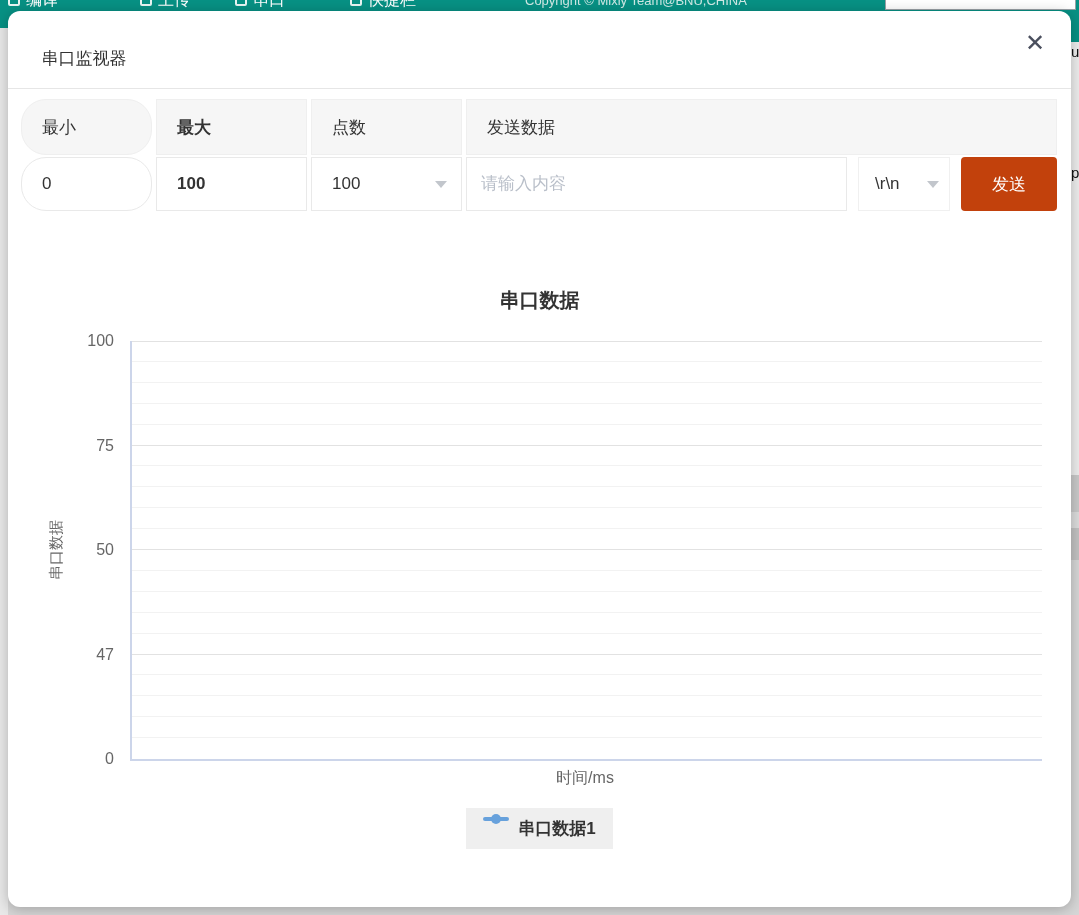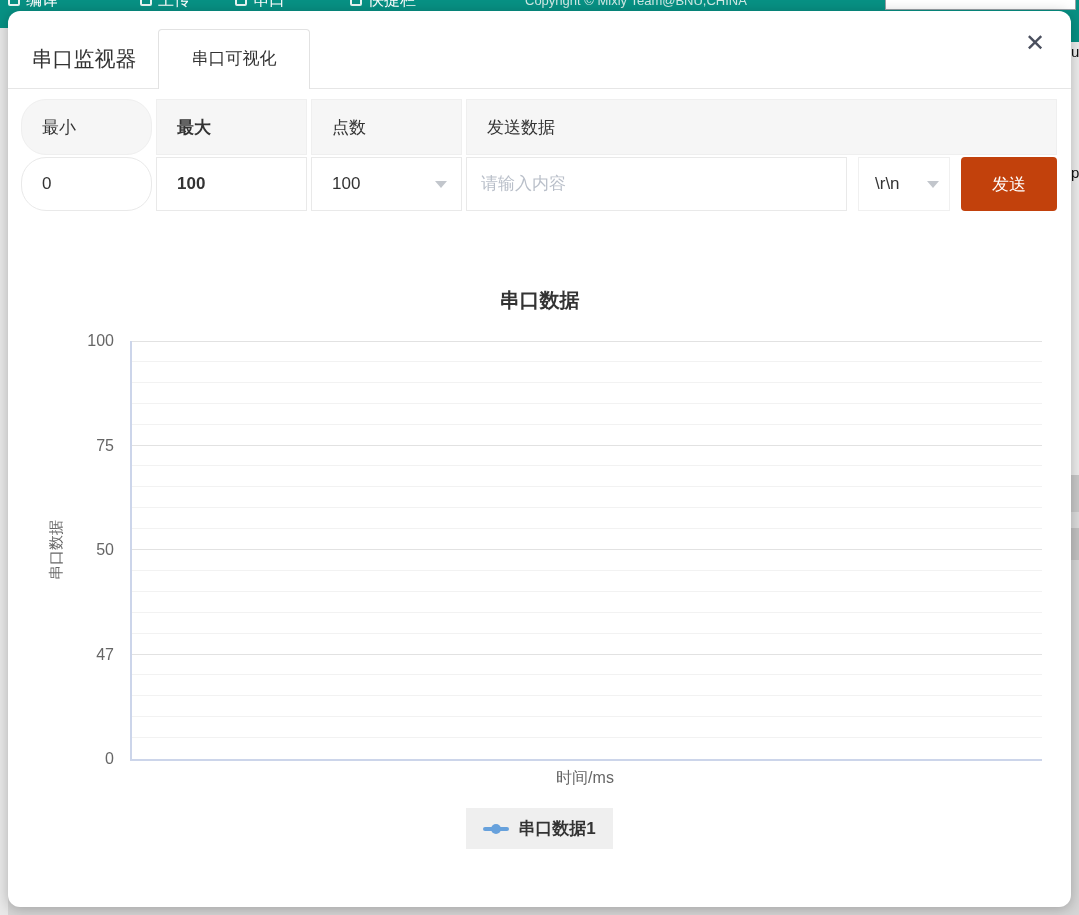--- a/index.html
+++ b/index.html
@@ -22,21 +22,21 @@
   .rs-a span{position:absolute;left:0;}
   .rs-b{top:475px;height:37px;background:#c9c9c9;}
   .rs-c{top:512px;height:16px;background:#dcdcdc;}
   .rs-d{top:528px;height:32px;background:#c2c2c2;}
   .rs-e{top:560px;height:355px;background:#d6d6d6;}
   
   .modal{position:absolute;left:8px;top:11px;width:1063px;height:896px;background:#fff;
     border-radius:12px;box-shadow:0 2px 14px rgba(0,0,0,.25);z-index:2;overflow:hidden;}
   .tabs-underline{position:absolute;left:0;top:77px;width:100%;height:1px;background:#e6e6e6;z-index:2;}
   .tab-monitor{position:absolute;left:2px;top:19px;width:148px;height:58px;line-height:58px;
-    text-align:center;font-size:21px;color:#333;cursor:pointer;z-index:2;}
+    text-align:center;font-size:17px;color:#333;cursor:pointer;z-index:2;}
   .tab-viz{position:absolute;left:150px;top:18px;width:152px;height:60px;box-sizing:border-box;
     background:#fff;border:1px solid #e2e2e2;border-bottom:none;border-radius:4px 4px 0 0;
     text-align:center;line-height:58px;font-size:17px;color:#333;cursor:pointer;z-index:3;}
   .close-btn{position:absolute;right:26px;top:20px;font-size:24px;line-height:24px;color:#4a4f5e;
     cursor:pointer;z-index:3;font-family:"DejaVu Sans",sans-serif;}
   
   .form-row{position:absolute;left:13px;width:1036px;display:flex;gap:4px;}
   .header-row{top:88px;height:56px;}
   .input-row{top:146px;height:54px;}
   .c1{width:131px;flex:none;border-radius:25px;} .c2{width:151px;flex:none;font-weight:bold;} .c3{width:151px;flex:none;} .c4{flex:1;}
@@ -61,21 +61,21 @@
     border-left:2px solid #ccd5ea;border-bottom:2px solid #ccd5ea;}
   .gridline{position:absolute;left:0;width:100%;height:1px;background:#f2f2f2;}
   .gridline.major{background:#e2e2e2;}
   .y-labels{position:absolute;left:40px;top:330px;width:66px;height:418px;}
   .ytick{position:absolute;right:0;width:100%;height:20px;line-height:20px;text-align:right;
     font-size:16px;color:#666;}
   .y-name{position:absolute;left:-160px;top:529px;width:418px;height:20px;text-align:center;
     transform:rotate(-90deg);font-size:15px;color:#666;}
   .x-label{position:absolute;left:122px;top:757px;width:910px;text-align:center;font-size:16px;color:#666;}
   .legend-row{position:absolute;left:0;top:797px;width:100%;display:flex;justify-content:center;}
-  .legend-item{display:flex;align-items:center;gap:9px;background:#efefef;padding:9px 17px;cursor:pointer;}
+  .legend-item{display:flex;gap:9px;background:#efefef;padding:9px 17px;cursor:pointer;}
   .legend-icon{position:relative;width:26px;height:4px;border-radius:2px;background:#67a1dc;}
   .legend-dot{position:absolute;left:8px;top:-3px;width:10px;height:10px;border-radius:50%;background:#67a1dc;}
   .legend-text{font-size:17px;font-weight:bold;color:#333;}
 </style>
 </head>
 <body>
 
 <div class="top-bar">
   <div class="menu-frag" style="left:8px">
     <span class="menu-icon"></span>
@@ -102,21 +102,20 @@
   <span style="top:122px">p</span>
 </div>
 <div class="rs rs-b"></div>
 <div class="rs rs-c"></div>
 <div class="rs rs-d"></div>
 <div class="rs rs-e"></div>
 
 <div class="modal">
   <div class="tabs-underline"></div>
   <div class="tab-monitor">串口监视器</div>
-  <div class="tab-viz">串口可视化</div>
   <div class="close-btn">✕</div>
 
   <div class="form-row header-row">
     <div class="h-cell c1">最小</div>
     <div class="h-cell c2">最大</div>
     <div class="h-cell c3">点数</div>
     <div class="h-cell c4">发送数据</div>
   </div>
 
   <div class="form-row input-row">

